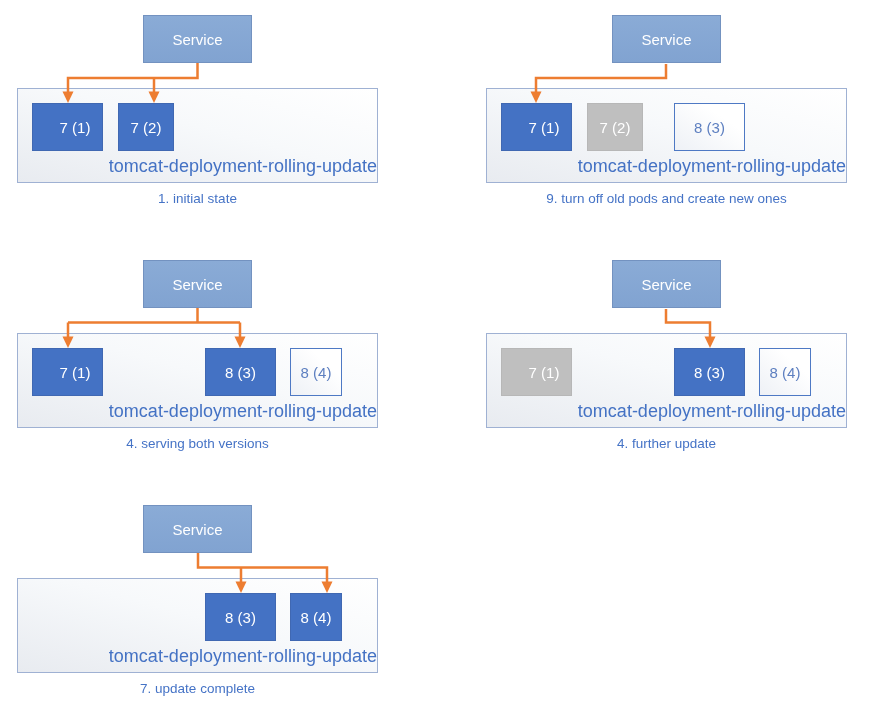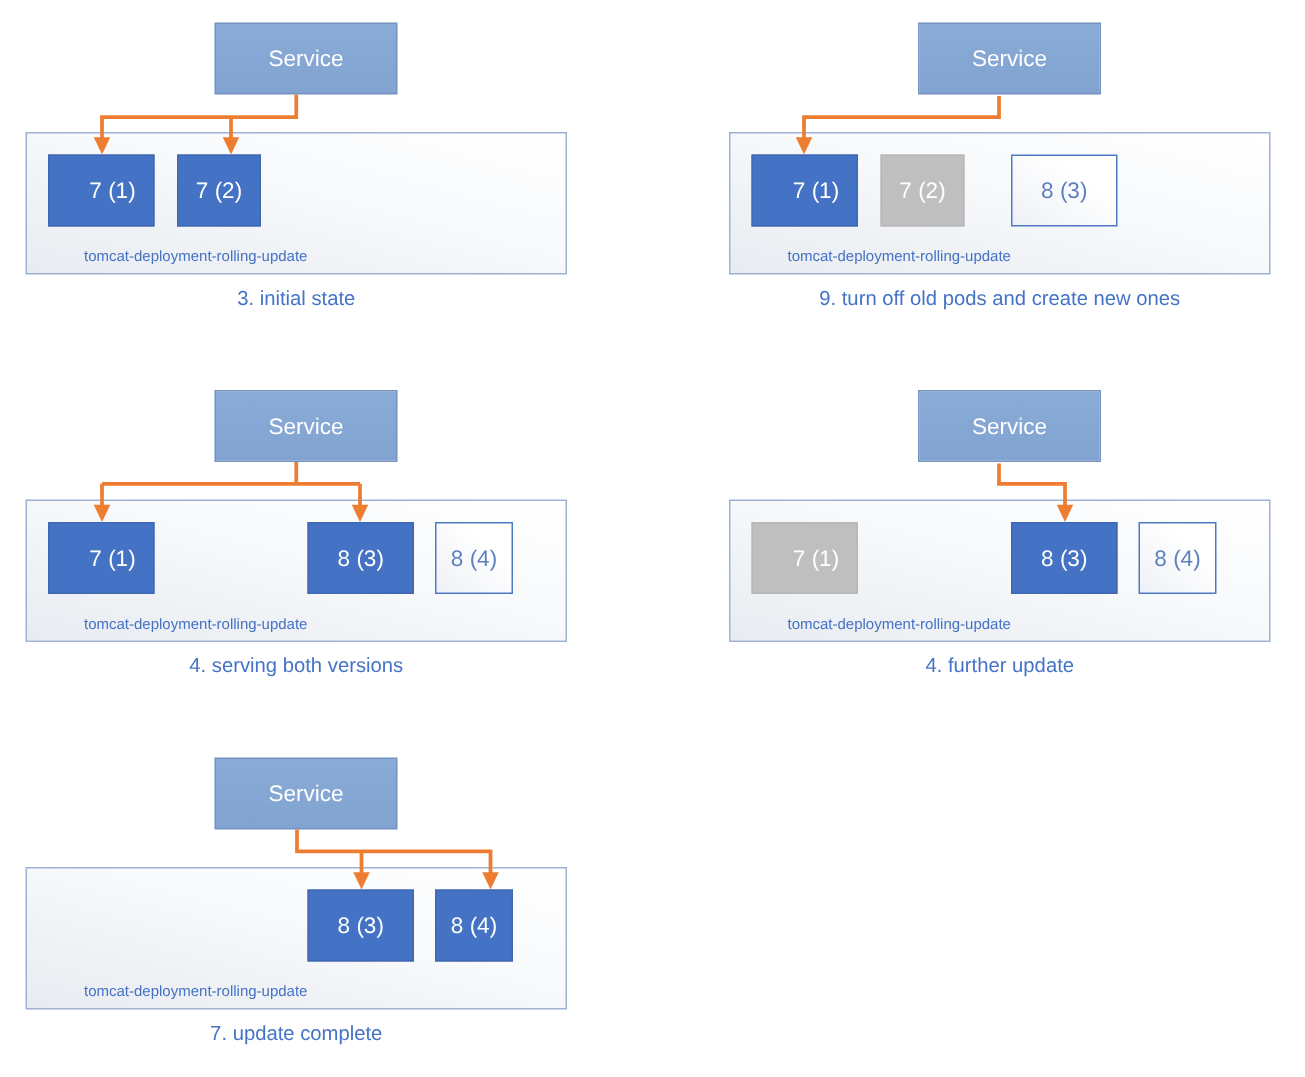--- a/index.html
+++ b/index.html
@@ -13,35 +13,35 @@
   .canvas { position: absolute; left: 0; top: 0; width: 870px; height: 718px; }
 
   .panel { position: absolute; width: 400px; height: 245px; }
   .panel-1 { left: 0;   top: 0; }
   .panel-2 { left: 469px; top: 0; }
   .panel-3 { left: 0;   top: 245px; }
   .panel-4 { left: 469px; top: 245px; }
   .panel-5 { left: 0;   top: 490px; }
 
   .service {
-    position: absolute; left: 143px; top: 15px; width: 122px; height: 48px;
+    position: absolute; left: 143px; top: 15px; width: 109px; height: 48px;
     background: linear-gradient(to bottom, #8aabd6, #81a3d1);
     border: 1px solid #7392c0;
     color: #ffffff; font-size: 15px;
     display: flex; align-items: center; justify-content: center;
   }
 
   .deployment {
     position: absolute; left: 17px; top: 88px; width: 361px; height: 95px;
     background: linear-gradient(to top right, #e8ebf0 0%, #f7f9fb 55%, #ffffff 100%);
     border: 1px solid #9fb1d3;
   }
   .deployment-label {
     position: absolute; left: 0; bottom: 5px; width: 100%;
-    text-align: left; color: #4472c4; font-size: 10px; margin-left: 38px;
+    text-align: right; color: #4472c4; font-size: 18px;
   }
 
   .pod {
     position: absolute; top: 103px; height: 48px;
     display: flex; align-items: center; justify-content: center;
     font-size: 15px;
   }
   .slot1 { left: 32px;  width: 71px; padding-left: 15px; }
   .slot2 { left: 118px; width: 56px; }
   .slot3 { left: 205px; width: 71px; }
@@ -76,21 +76,21 @@
       <path d="M197.5,63 V78 H68 V92.5"></path>
       <path d="M154,78 V92.5"></path>
       <polygon points="62.5,91.5 73.5,91.5 68,103"></polygon>
       <polygon points="148.5,91.5 159.5,91.5 154,103"></polygon>
     </svg>
     <div class="deployment">
       <div class="deployment-label">tomcat-deployment-rolling-update</div>
     </div>
     <div class="pod active slot1">7 (1)</div>
     <div class="pod active slot2">7 (2)</div>
-    <div class="caption">3. initial state</div>
+    <div class="caption">1. initial state</div>
   </section>
 
   <section class="panel panel-2">
     <div class="service">Service</div>
     <svg class="arrows" viewBox="0 0 400 245">
       <path d="M197,64 V78 H67 V92.5"></path>
       <polygon points="61.5,91.5 72.5,91.5 67,103"></polygon>
     </svg>
     <div class="deployment">
       <div class="deployment-label">tomcat-deployment-rolling-update</div>

